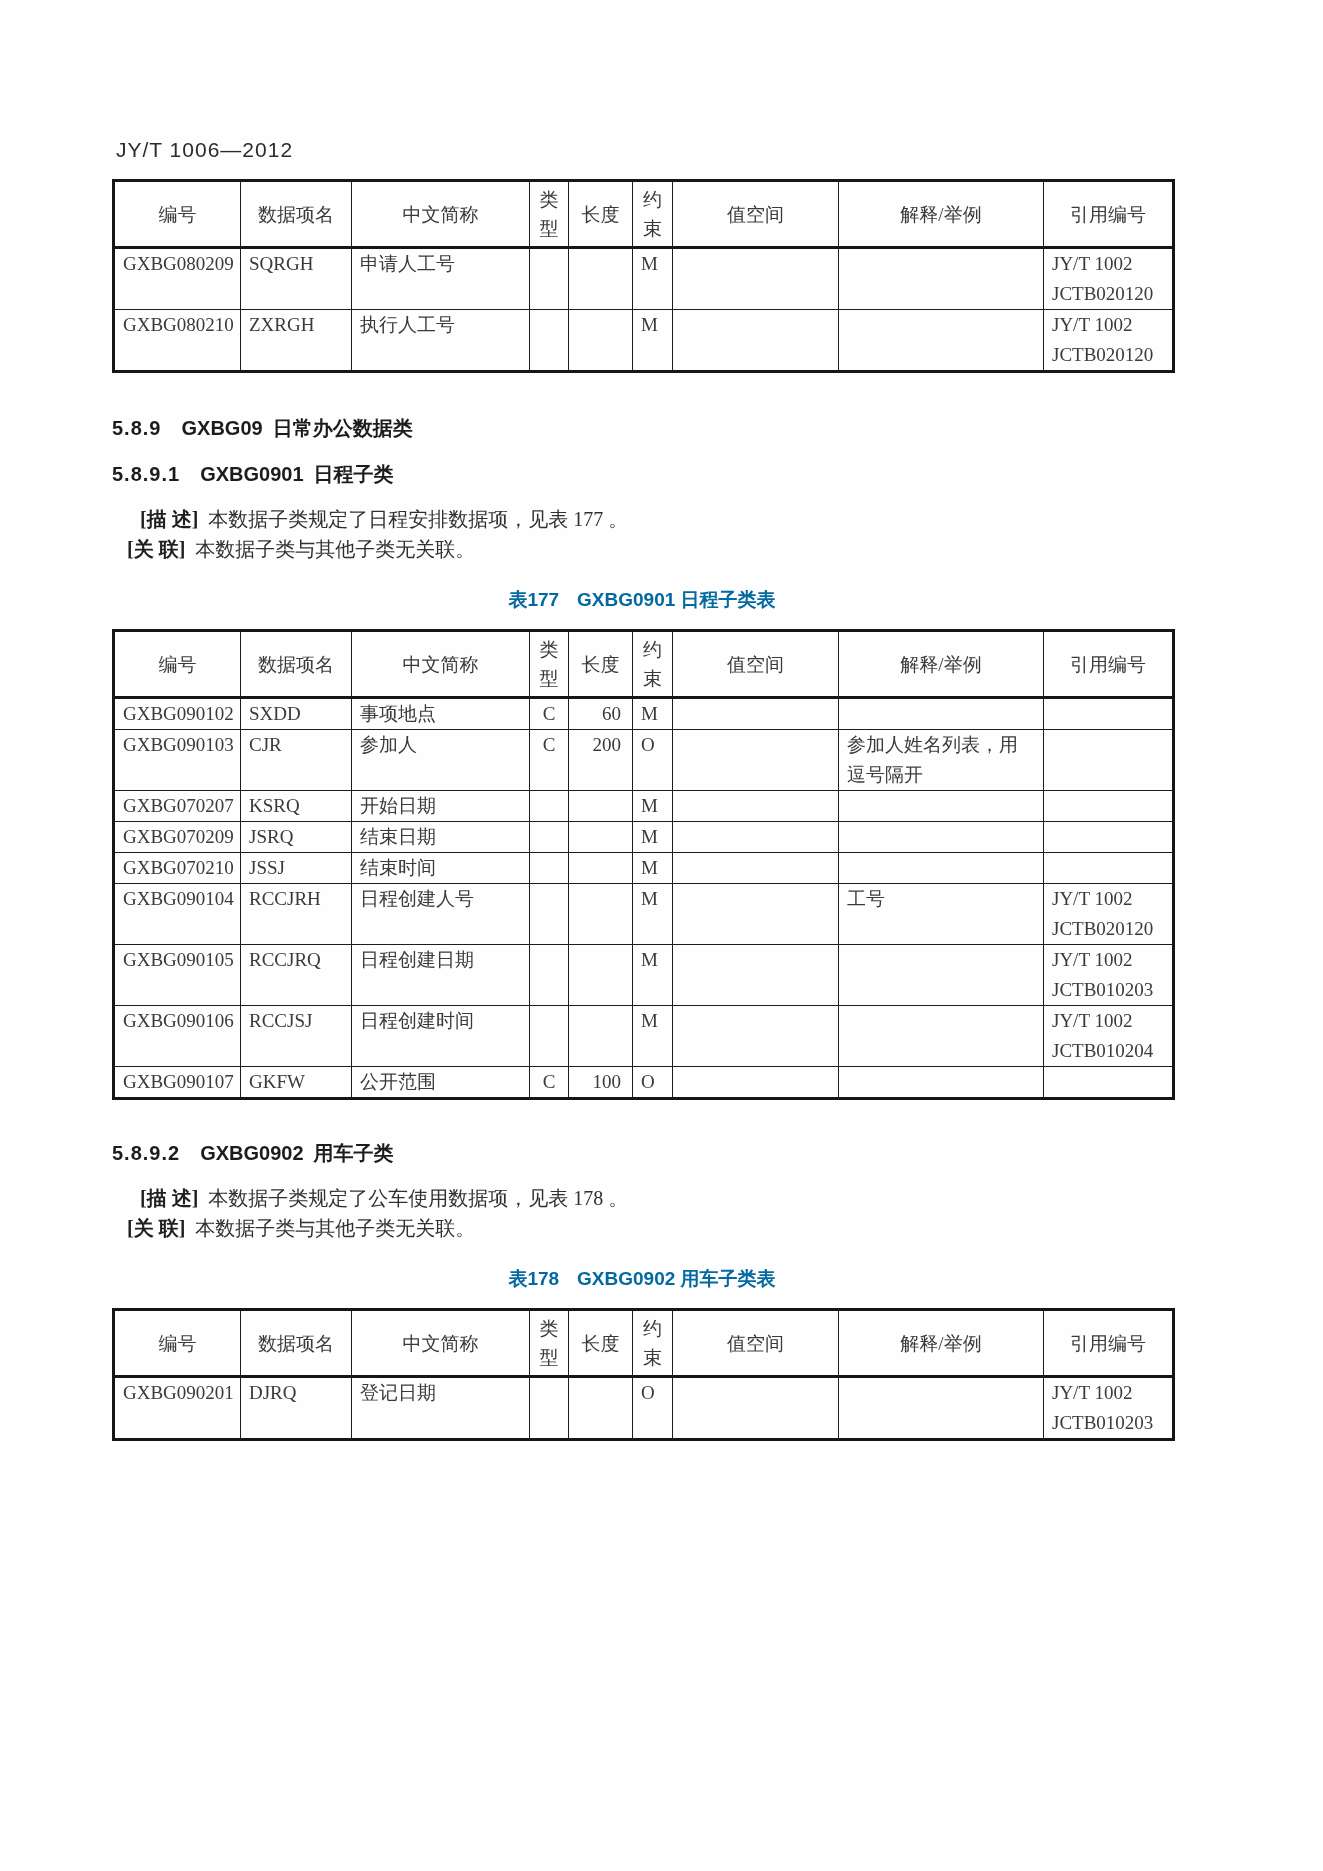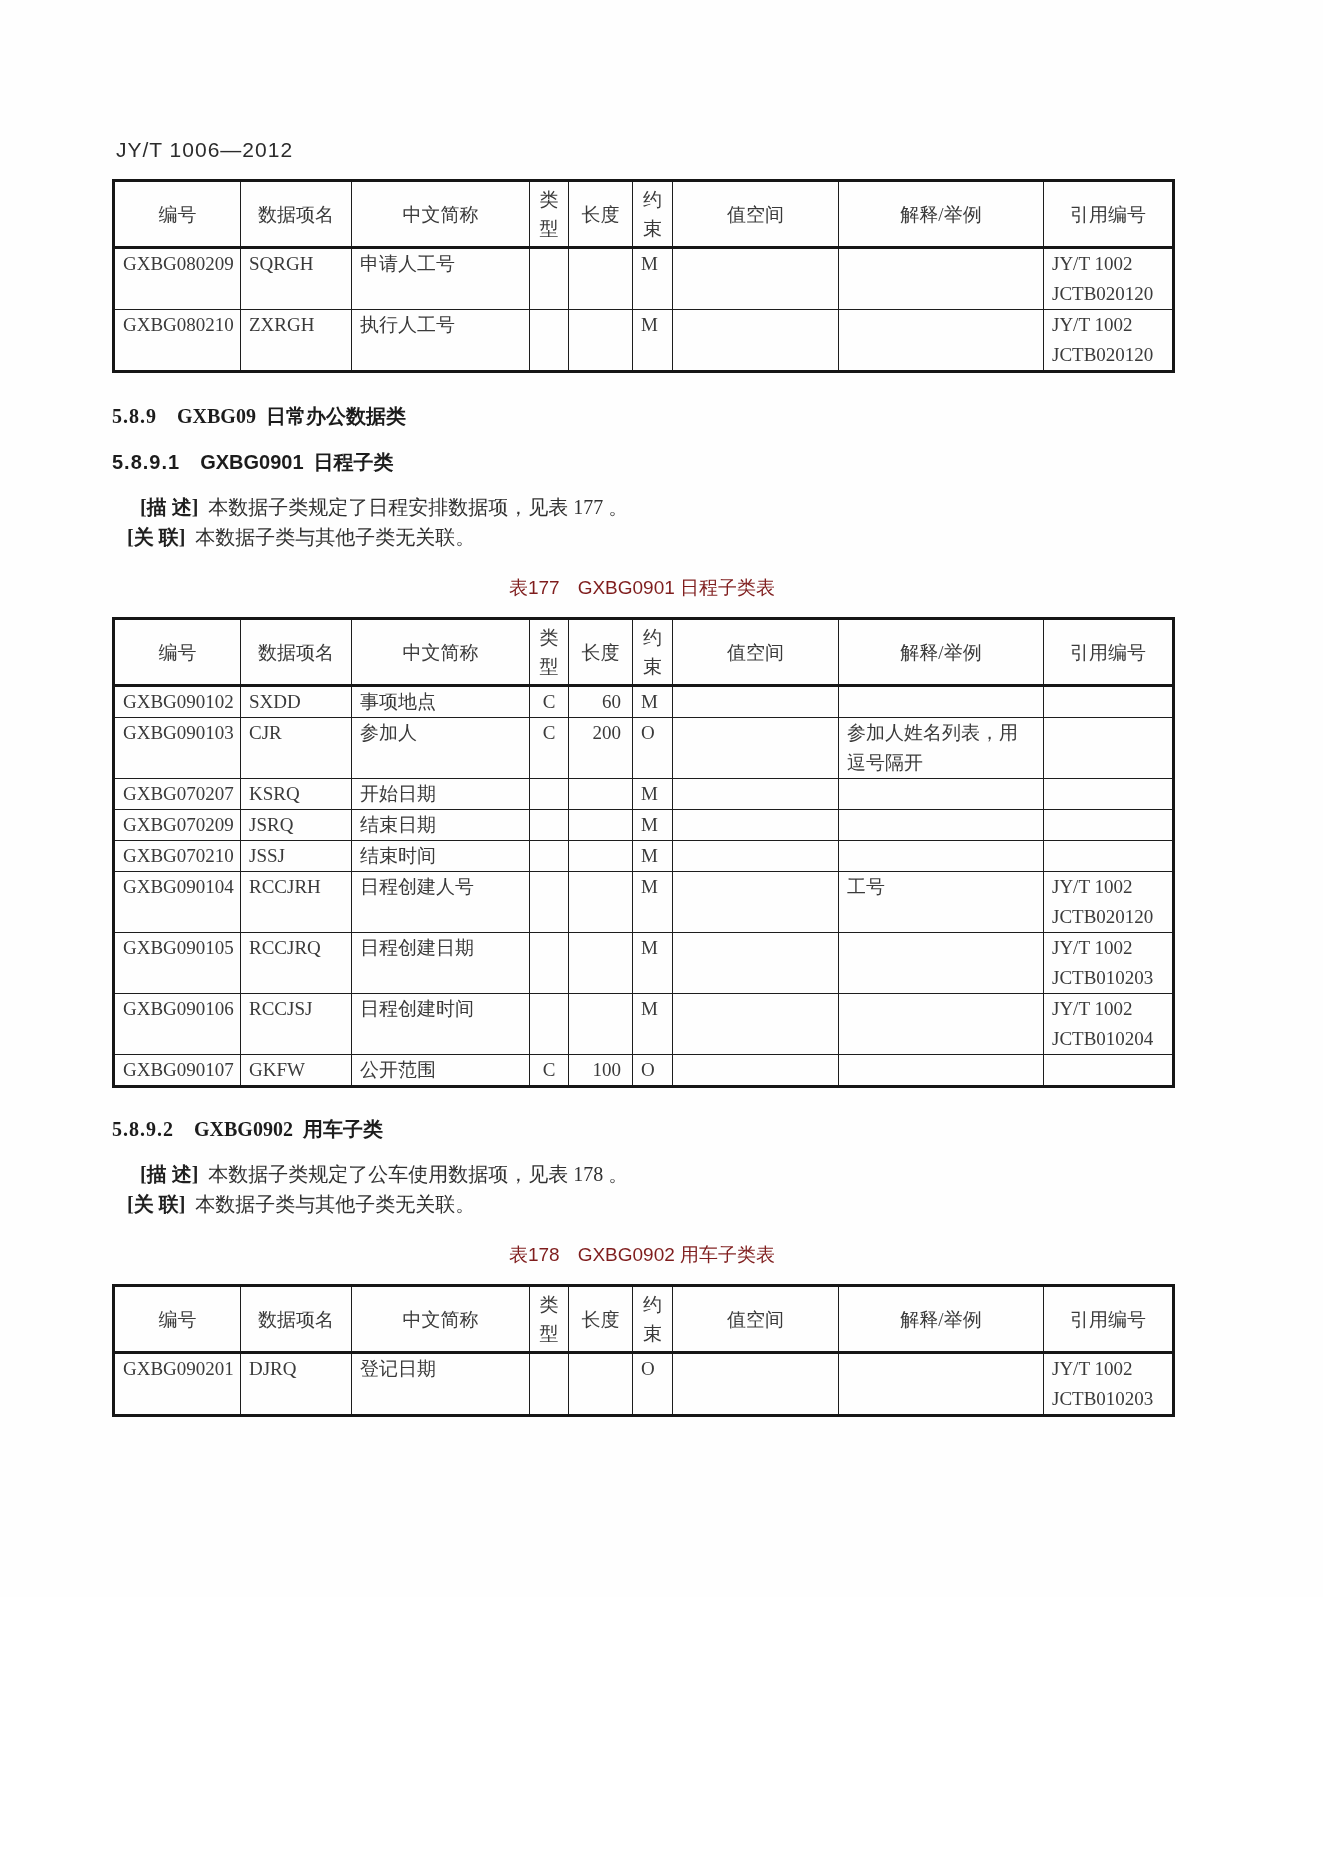--- a/index.html
+++ b/index.html
@@ -74,33 +74,33 @@
     font-size: 20px;
     line-height: 30px;
     margin: 0 0 0 15px;
     color: #303030;
   }
   .para .lbl { font-weight: bold; margin-right: 10px; color: #1f1f1f; }
   .caption {
     width: 1060px;
     text-align: center;
     font-family: "Liberation Sans", "DejaVu Sans", sans-serif;
-    font-weight: normal;
+    font-weight: bold;
     font-size: 19px;
-    color: #7f1d1d;
+    color: #0369a1;
   }
   .caption .pfx { margin-right: 18px; }
   
   .mt-table1   { margin-top: 0; }
-  .mt-s589     { margin-top: 30px; font-family: Liberation Serif, serif; }
+  .mt-s589     { margin-top: 42px; }
   .mt-s5891    { margin-top: 19px; }
   .mt-desc     { margin-top: 16px; margin-left: 28px; }
   .mt-cap177   { margin-top: 23px; }
   .mt-t177     { margin-top: 16px; }
-  .mt-s5892    { margin-top: 28px; font-family: Liberation Serif, serif; }
+  .mt-s5892    { margin-top: 40px; }
   .mt-cap178   { margin-top: 23px; }
   .mt-t178     { margin-top: 16px; }
   .footer-pagenum {
     position: absolute;
     left: 127px;
     top: 1784px;
     font-size: 19px;
     color: #333333;
   }
 </style>

